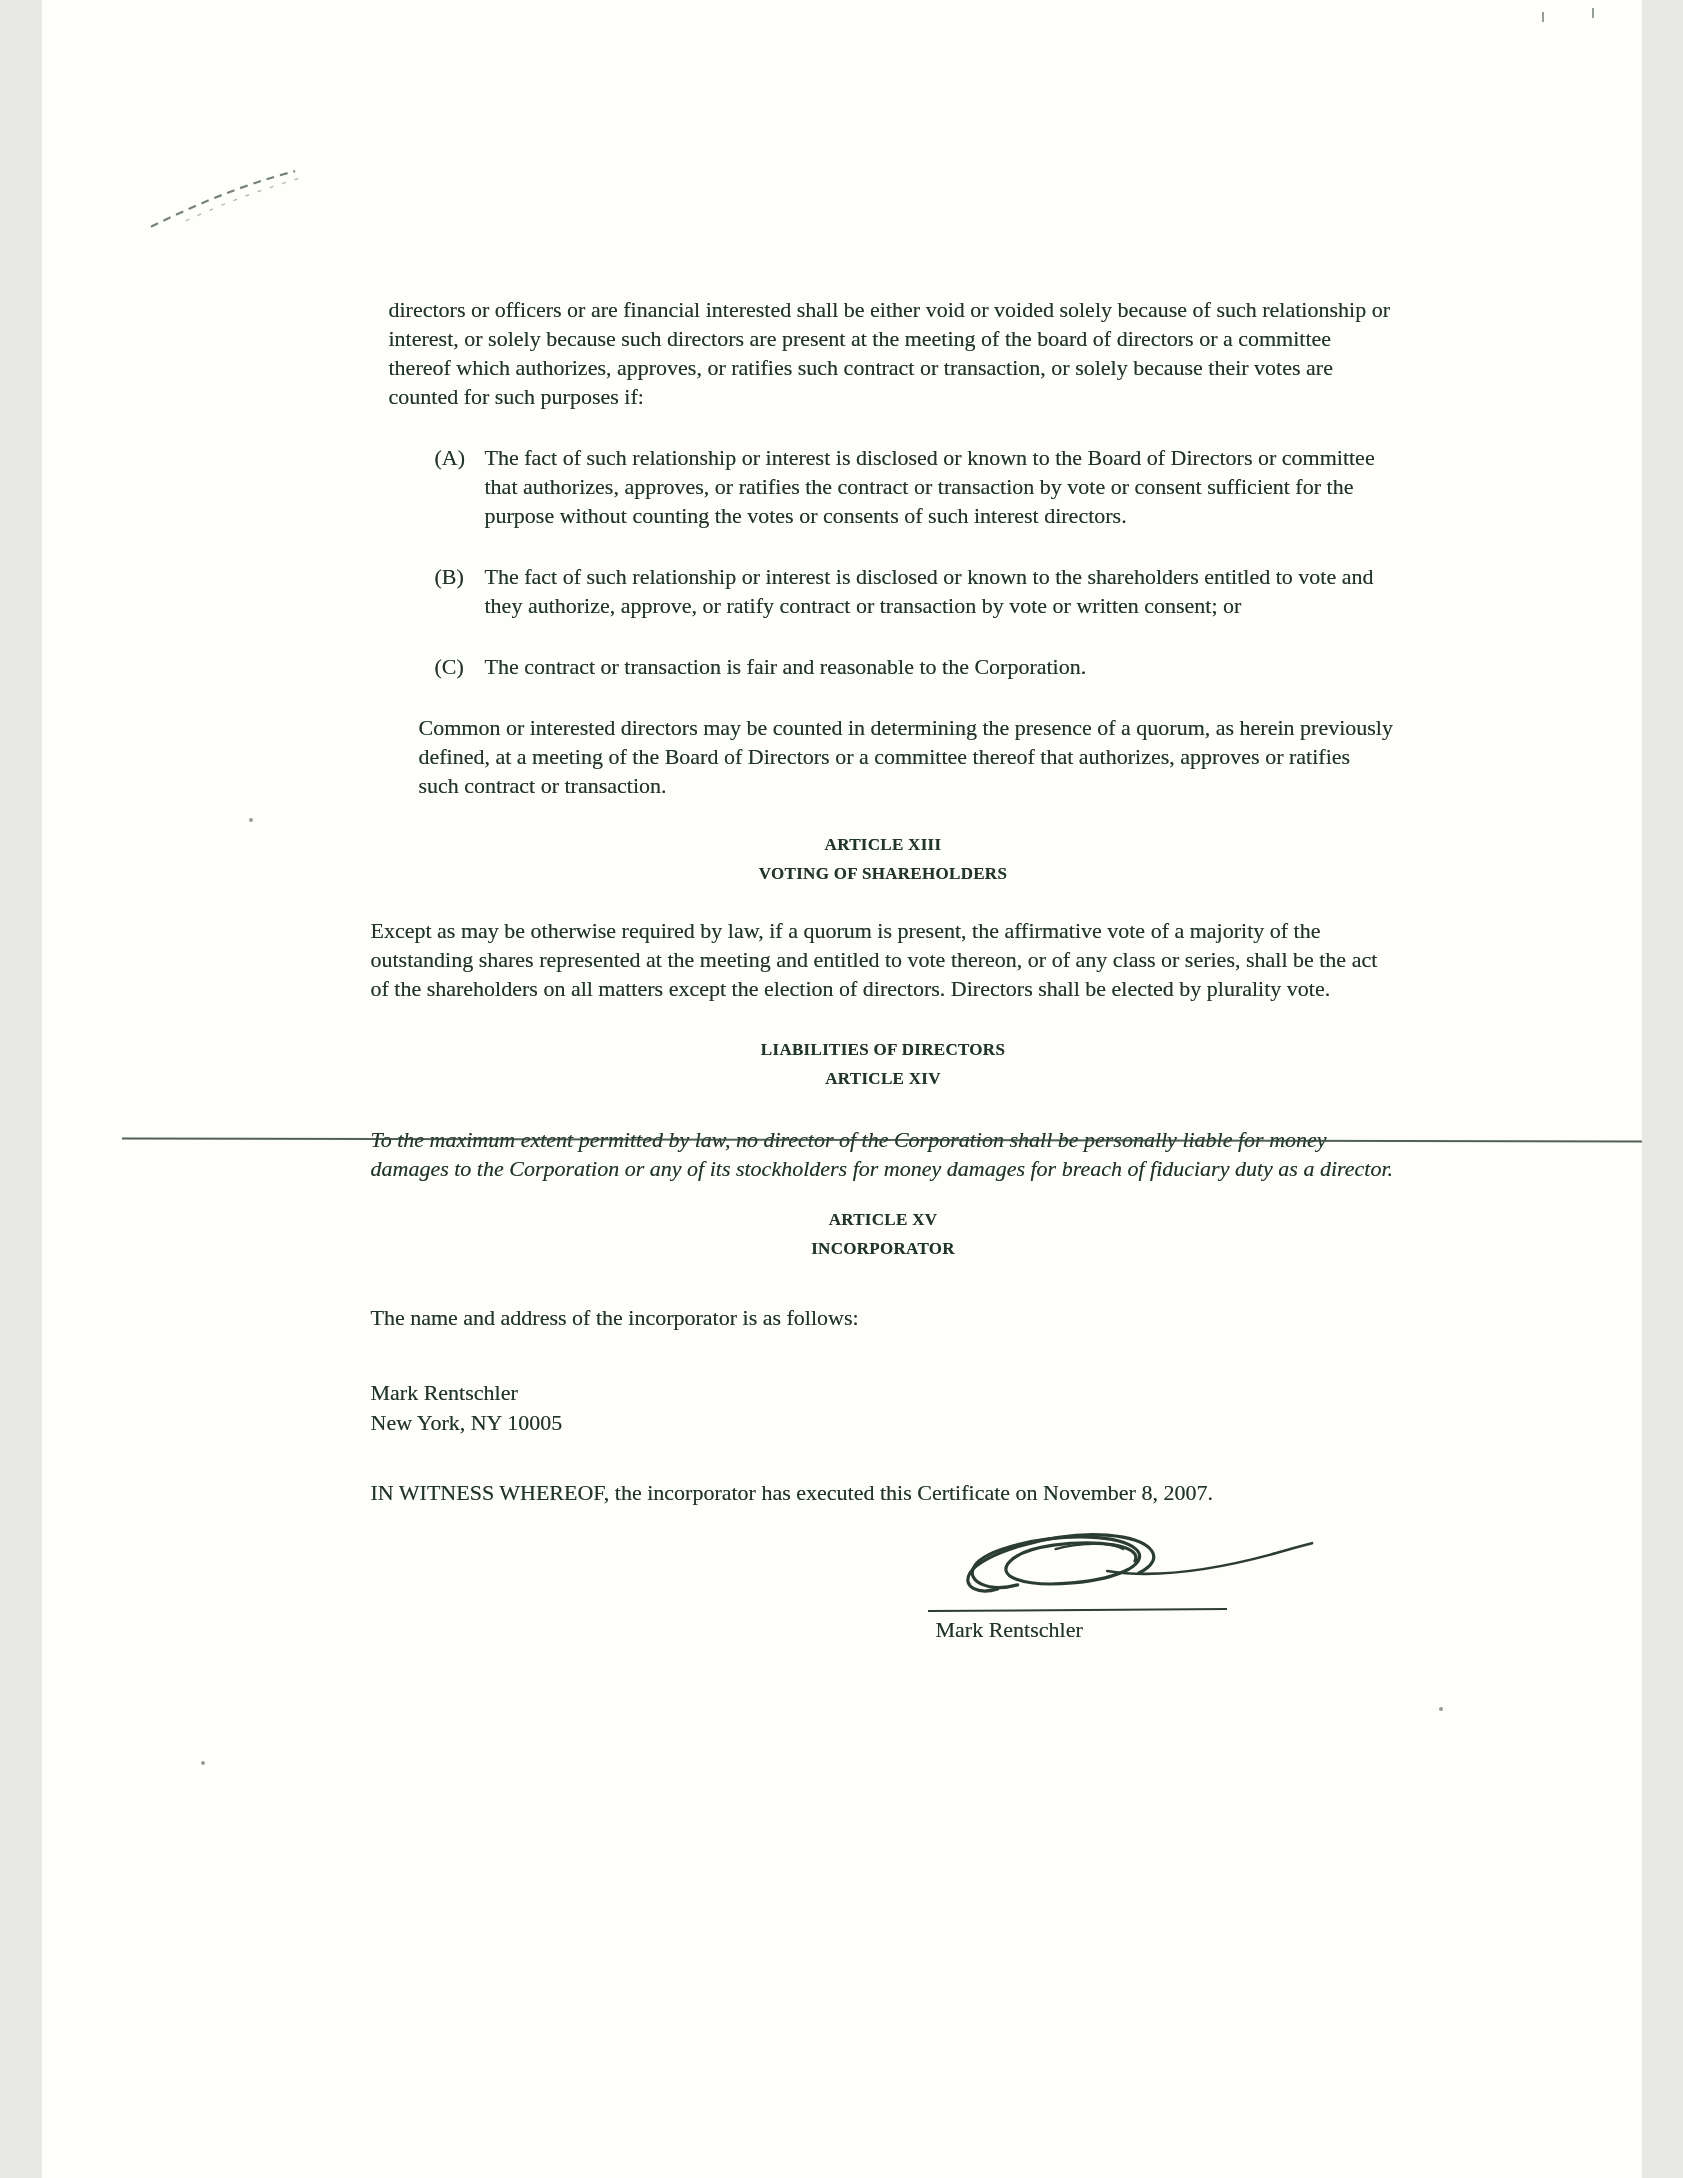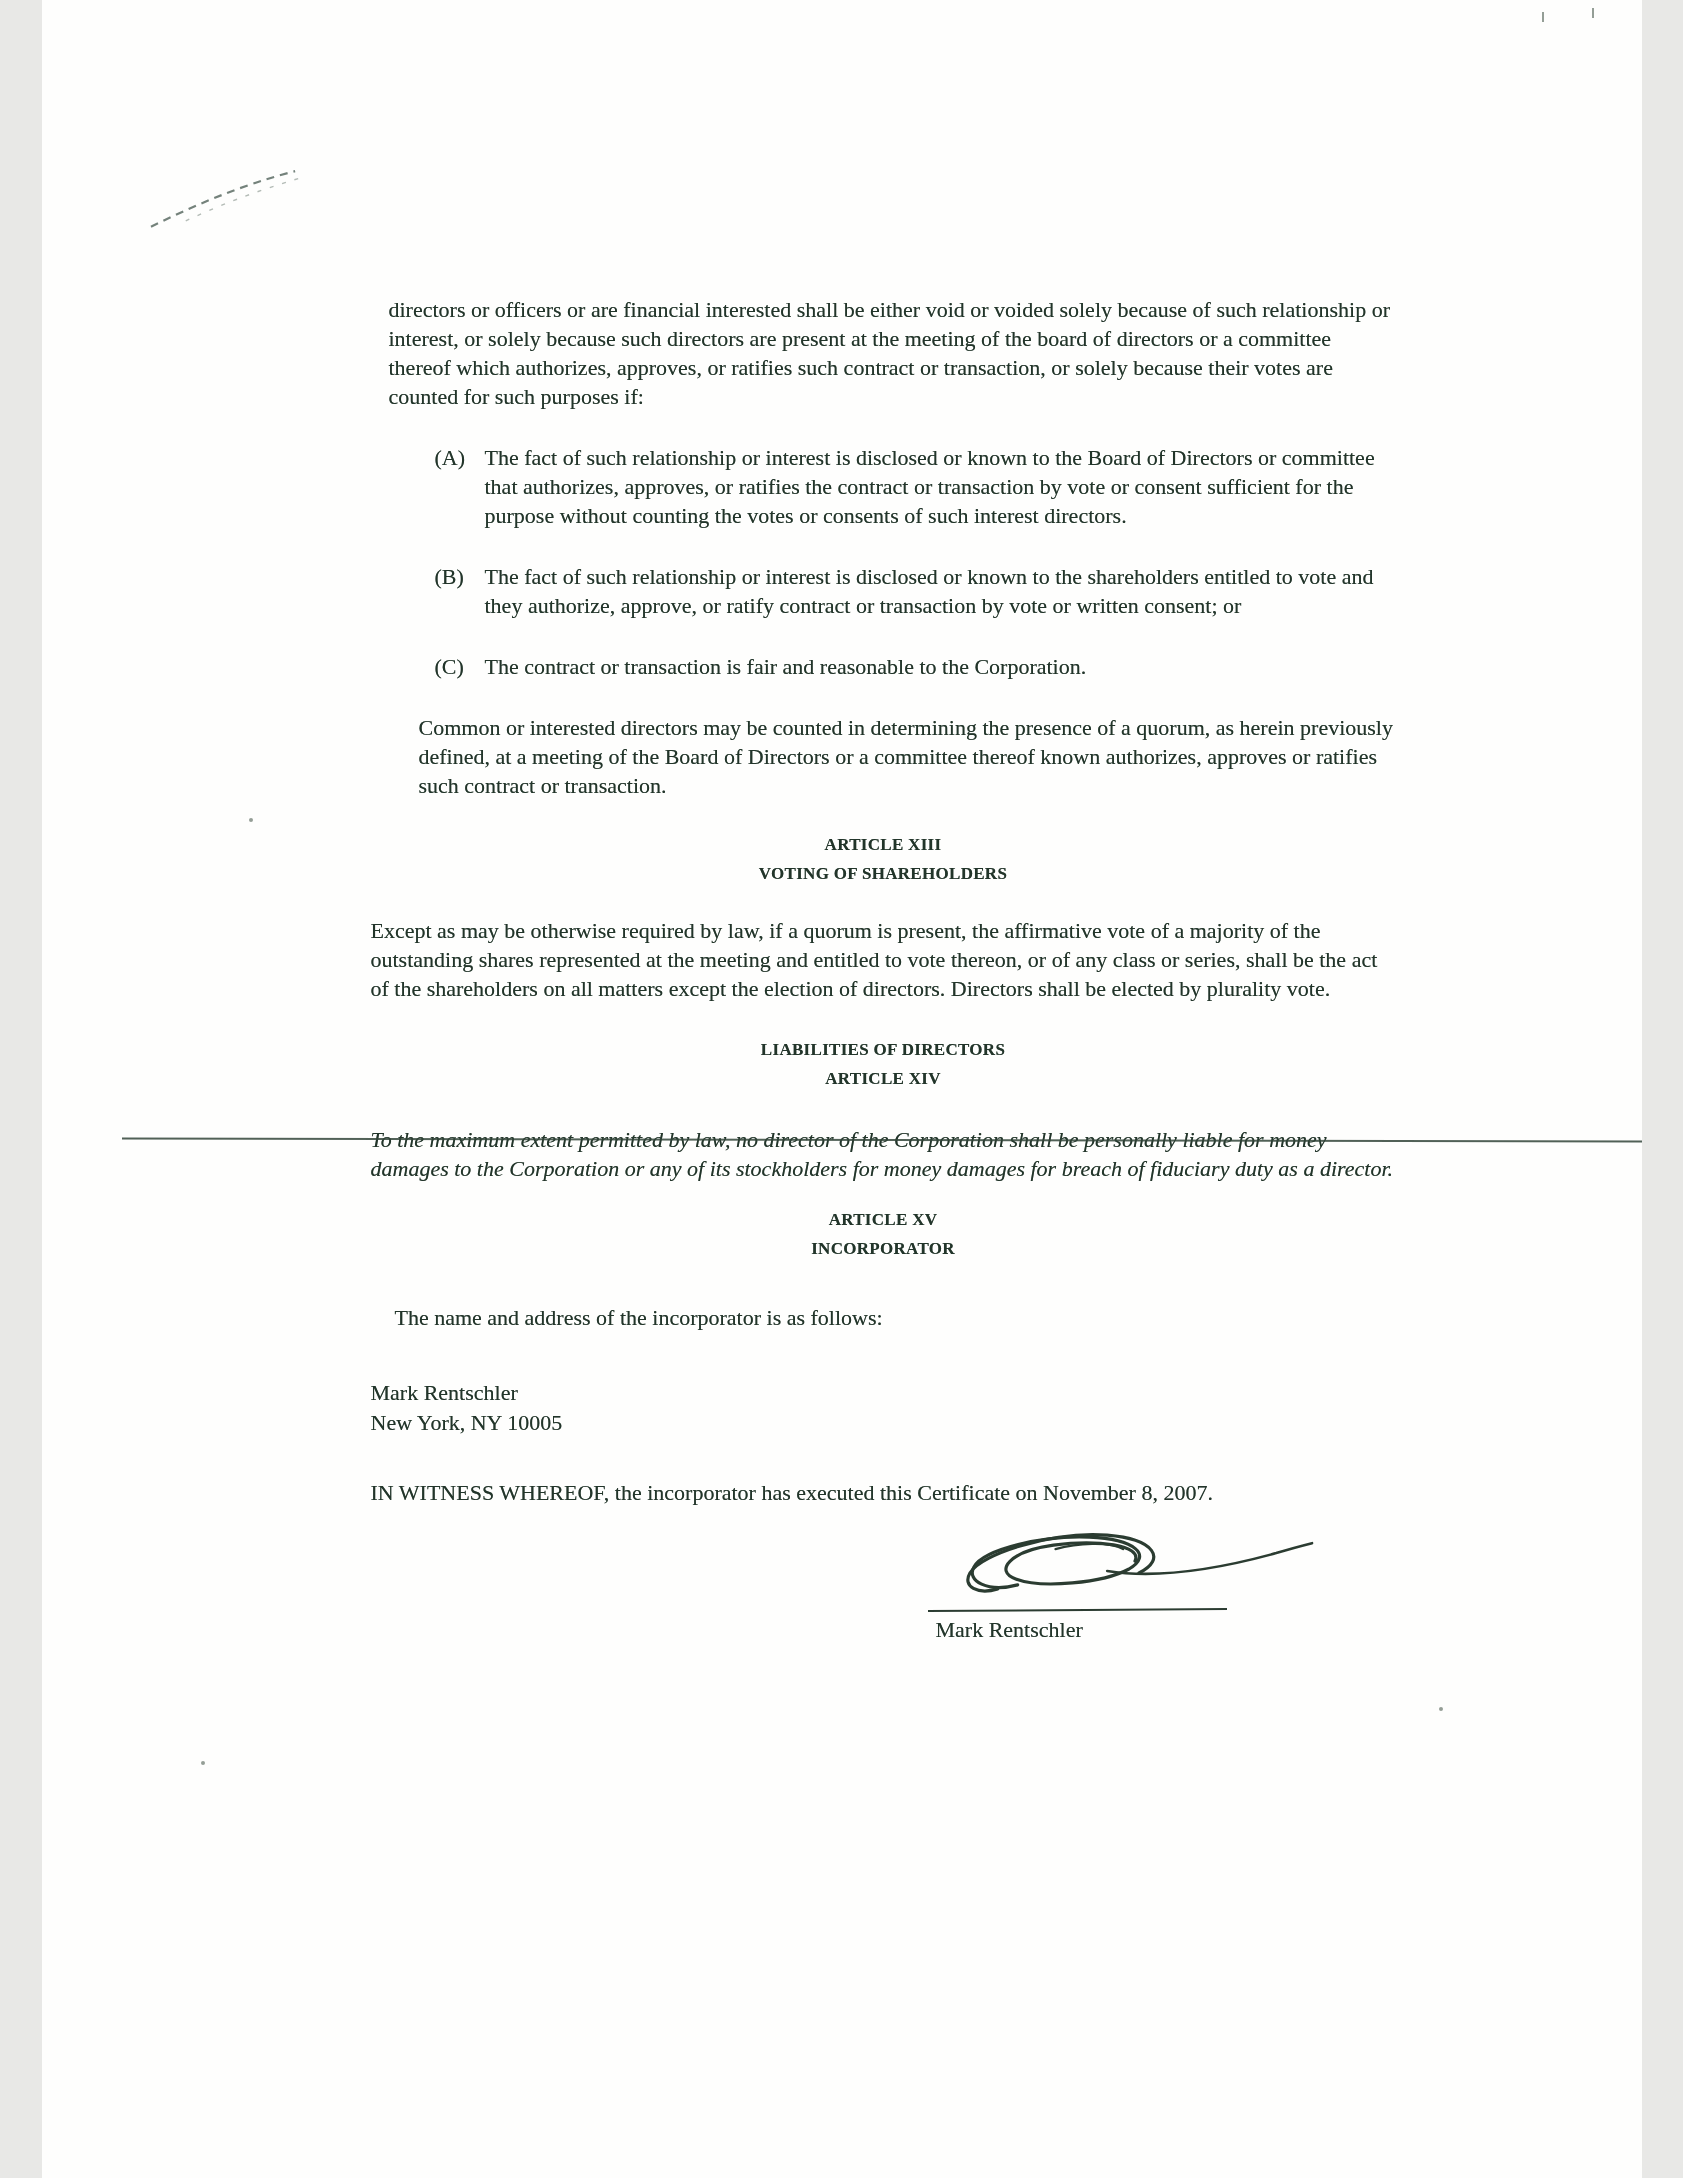--- a/index.html
+++ b/index.html
@@ -40,21 +40,21 @@
   .a14-body{position:relative;margin-bottom:22px;font-style:italic;}
   .scan-line{
     position:absolute;
     left:-249px;top:14px;
     width:1537px;height:2px;
     background:#33453a;
     opacity:.85;
     transform:rotate(0.12deg);
     pointer-events:none;
   }
-  .a15-intro{margin-bottom:46px;margin-left:24px;}
+  .a15-intro{margin-bottom:46px;}
   .address{margin:0 0 40px 0;}
   .address div{line-height:30px;}
   sup{font-size:14px;}
   .witness{margin-bottom:14px;}
   .sig-block{
     position:relative;
     margin-left:557px;
     width:438px;
     height:139px;
   }
@@ -102,21 +102,21 @@
     <div class="clause">
       <span class="clabel">(B)</span>
       <span class="ctext">The fact of such relationship or interest is disclosed or known to the shareholders entitled to vote and they authorize, approve, or ratify contract or transaction by vote or written consent; or</span>
     </div>
 
     <div class="clause">
       <span class="clabel">(C)</span>
       <span class="ctext">The contract or transaction is fair and reasonable to the Corporation.</span>
     </div>
 
-    <p class="para quorum">Common or interested directors may be counted in determining the presence of a quorum, as herein previously defined, at a meeting of the Board of Directors or a committee thereof known authorizes, approves or ratifies such contract or transaction.</p>
+    <p class="para quorum">Common or interested directors may be counted in determining the presence of a quorum, as herein previously defined, at a meeting of the Board of Directors or a committee thereof that authorizes, approves or ratifies such contract or transaction.</p>
 
     <div class="heading">
       <div>ARTICLE XIII</div>
       <div>VOTING OF SHAREHOLDERS</div>
     </div>
 
     <p class="para a13-body">Except as may be otherwise required by law, if a quorum is present, the affirmative vote of a majority of the outstanding shares represented at the meeting and entitled to vote thereon, or of any class or series, shall be the act of the shareholders on all matters except the election of directors.  Directors shall be elected by plurality vote.</p>
 
     <div class="heading h14">
       <div>LIABILITIES OF DIRECTORS</div>

